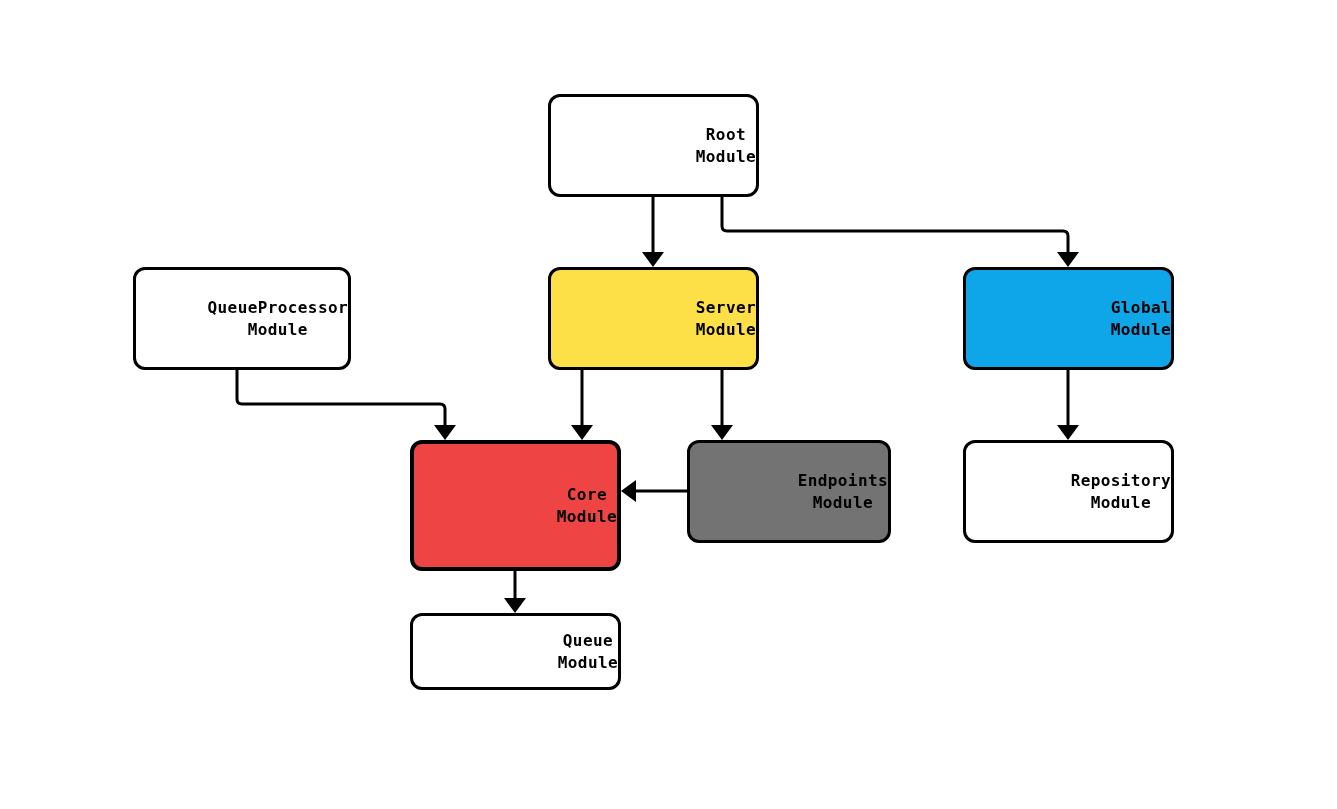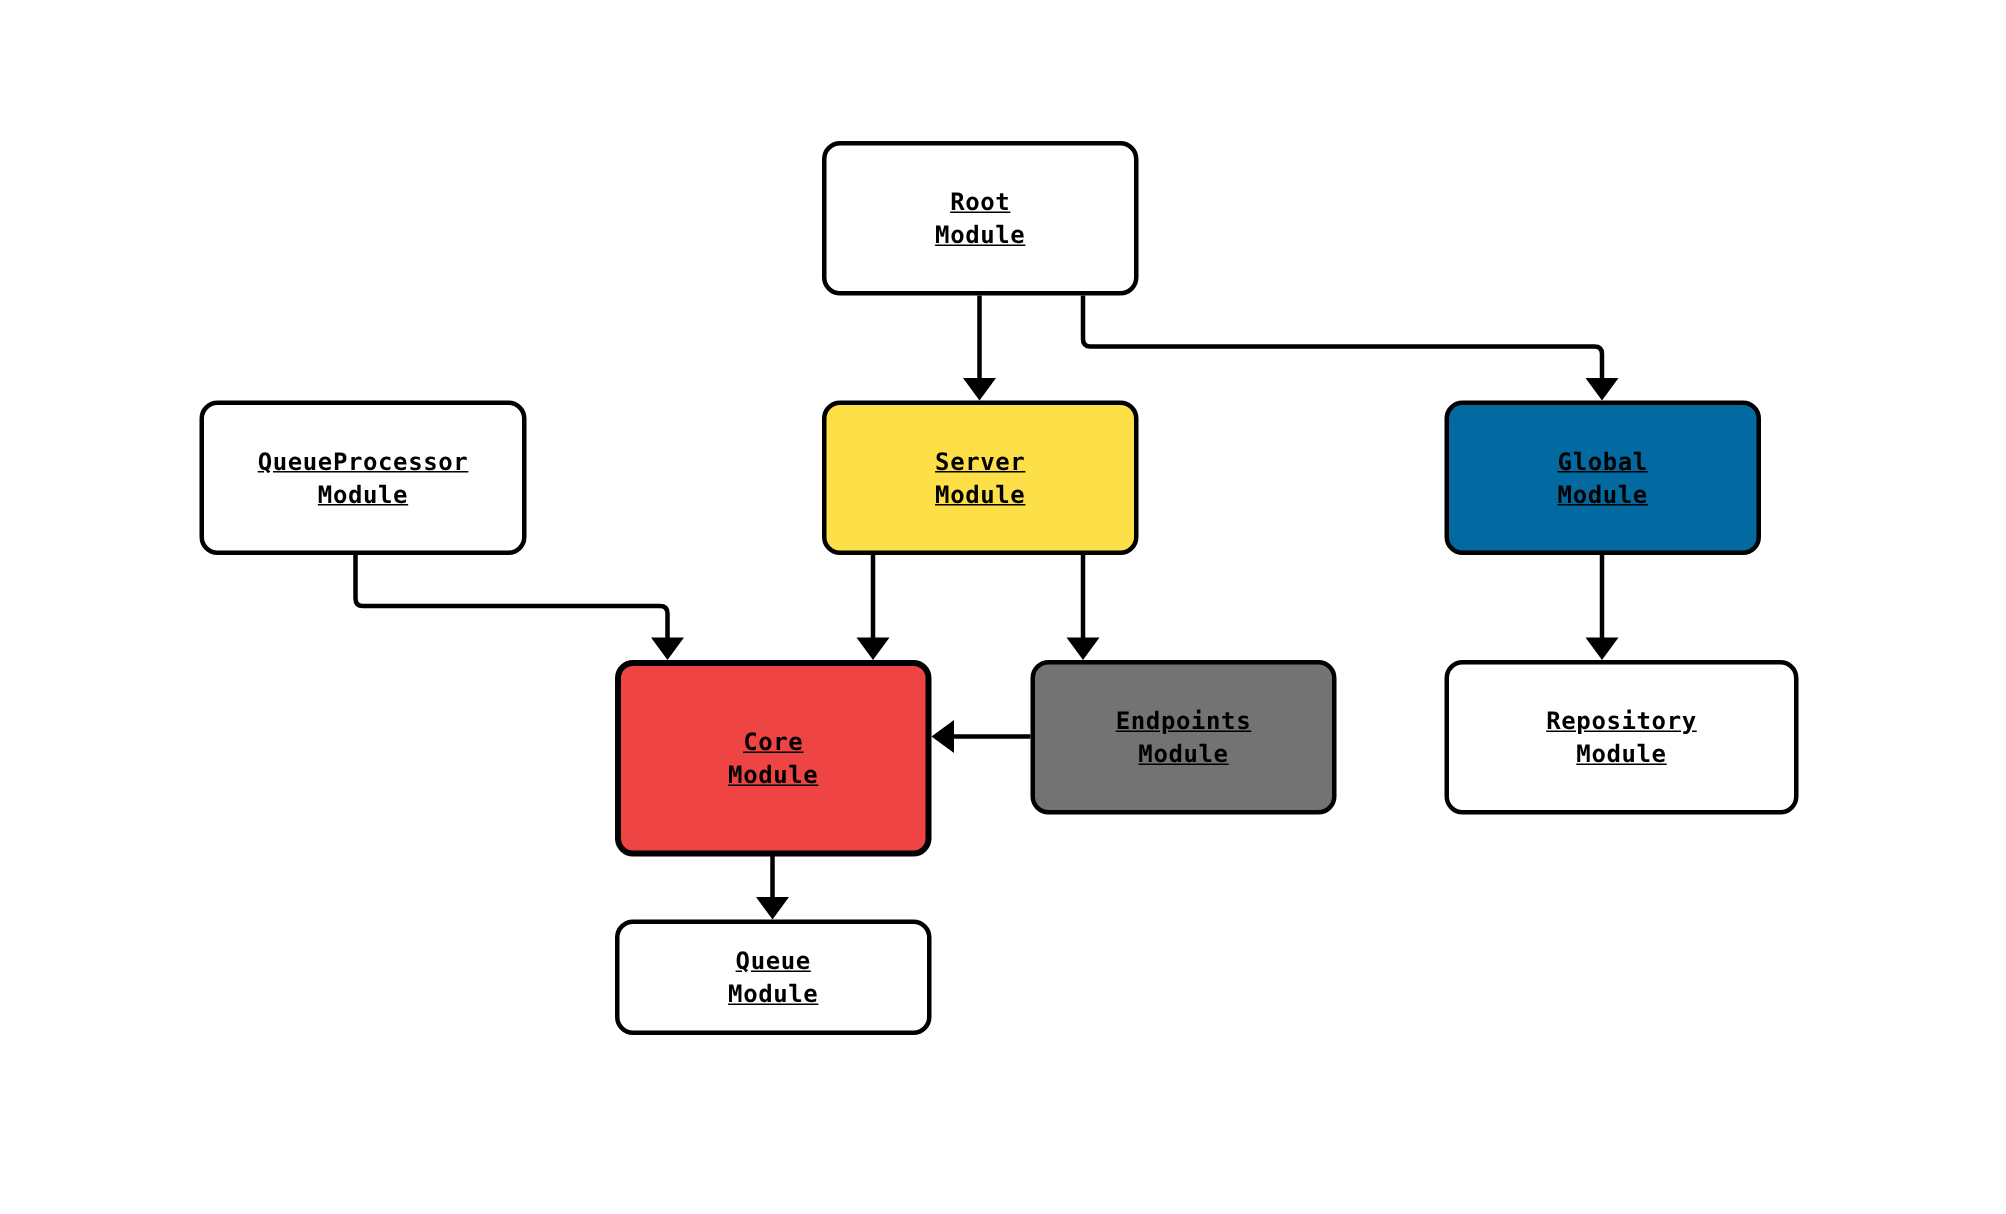--- a/index.html
+++ b/index.html
@@ -23,23 +23,22 @@
     height: 809px;
   }
   .node {
     position: absolute;
     box-sizing: border-box;
     background: #ffffff;
     border: 3px solid #000000;
     border-radius: 12px;
     display: flex;
     align-items: center;
-    justify-content: center;
+    justify-content: flex-end;
     z-index: 2;
-    text-decoration: underline;
   }
   .node.emphasis {
     border-width: 4px;
   }
   .node-label {
     font-family: "DejaVu Sans Mono", "Liberation Mono", monospace;
     font-size: 16px;
     font-weight: bold;
     color: #000000;
     line-height: 22px;
@@ -91,33 +90,33 @@
 Module</div>
     </div>
     <div class="node" style="left: 133px; top: 267px; width: 218px; height: 103px; background: rgb(255, 255, 255); border-color: rgb(0, 0, 0);">
       <div class="node-label">QueueProcessor
 Module</div>
     </div>
     <div class="node" style="left: 548px; top: 267px; width: 211px; height: 103px; background: #fde047; border-color: rgb(0, 0, 0);">
       <div class="node-label">Server
 Module</div>
     </div>
-    <div class="node" style="left: 963px; top: 267px; width: 211px; height: 103px; background: #0369a1; border-color: rgb(0, 0, 0);">
+    <div class="node" style="left: 963px; top: 267px; width: 211px; height: 103px; background: #0ea5e9; border-color: rgb(0, 0, 0);">
       <div class="node-label">Global
 Module</div>
     </div>
     <div class="node emphasis" style="left: 410px; top: 440px; width: 211px; height: 131px; background: #ef4444; border-color: rgb(0, 0, 0);">
       <div class="node-label">Core
 Module</div>
     </div>
     <div class="node" style="left: 687px; top: 440px; width: 204px; height: 103px; background: #737373; border-color: rgb(0, 0, 0);">
       <div class="node-label">Endpoints
 Module</div>
     </div>
-    <div class="node" style="left: 963px; top: 440px; width: 236px; height: 103px; background: rgb(255, 255, 255); border-color: rgb(0, 0, 0);">
+    <div class="node" style="left: 963px; top: 440px; width: 211px; height: 103px; background: rgb(255, 255, 255); border-color: rgb(0, 0, 0);">
       <div class="node-label">Repository
 Module</div>
     </div>
     <div class="node" style="left: 410px; top: 613px; width: 211px; height: 77px; background: rgb(255, 255, 255); border-color: rgb(0, 0, 0);">
       <div class="node-label">Queue
 Module</div>
     </div>
   </div>
 
 </body></html>

